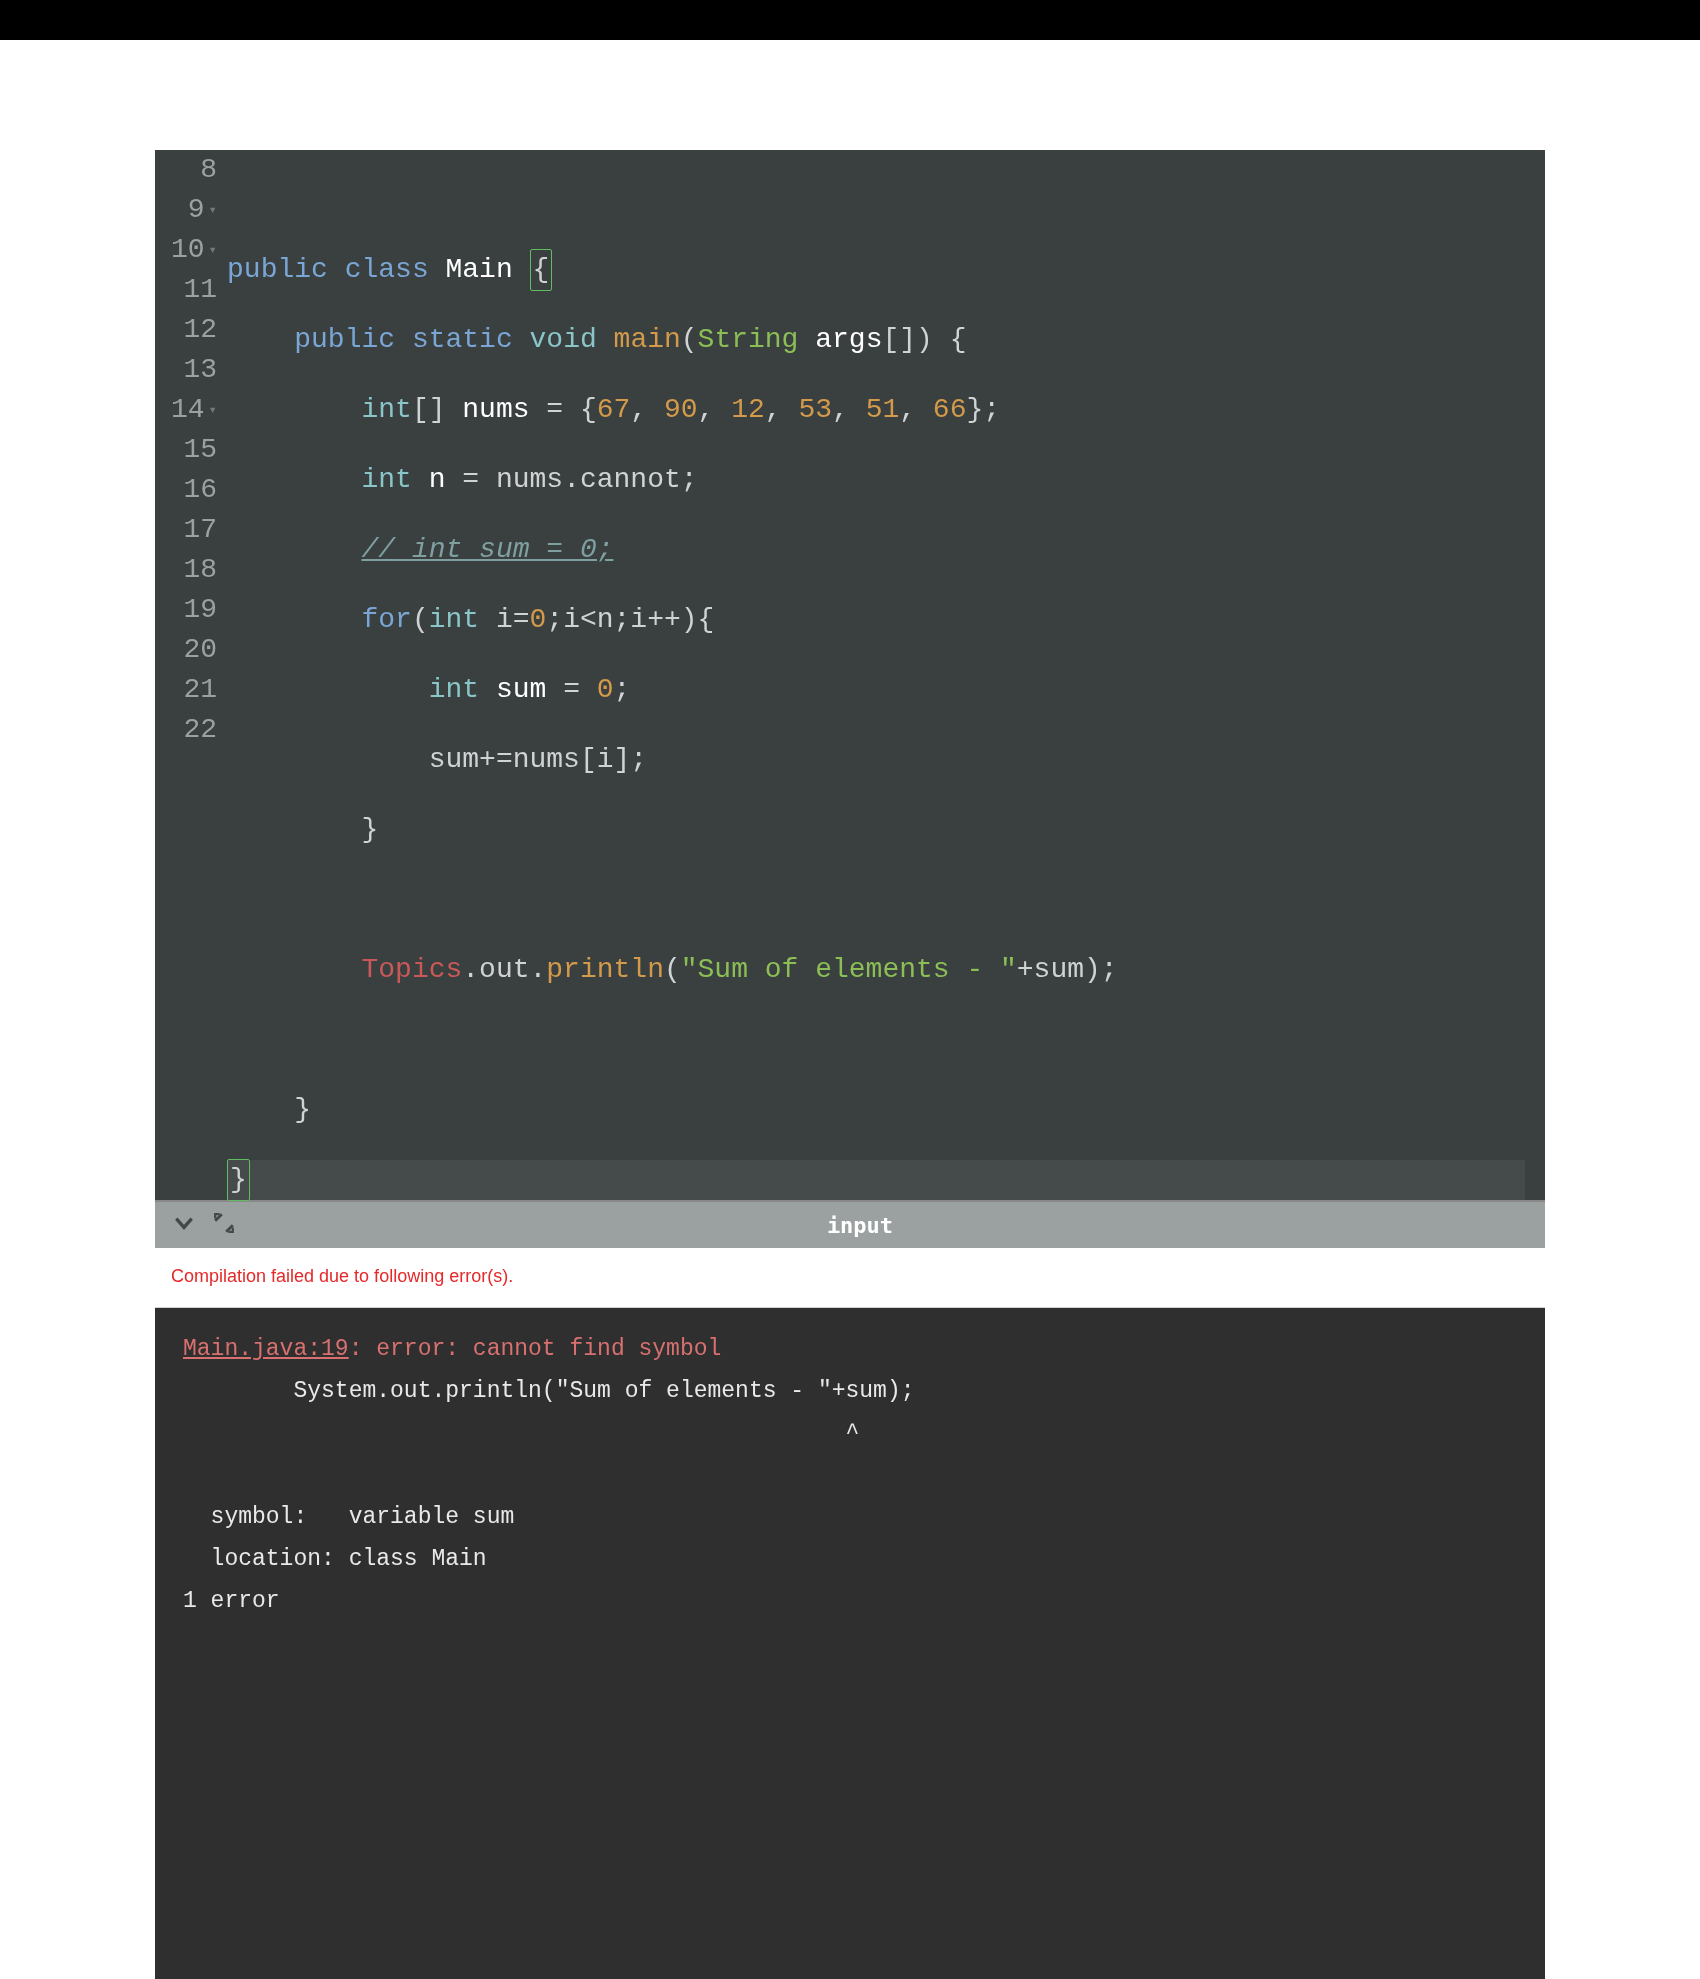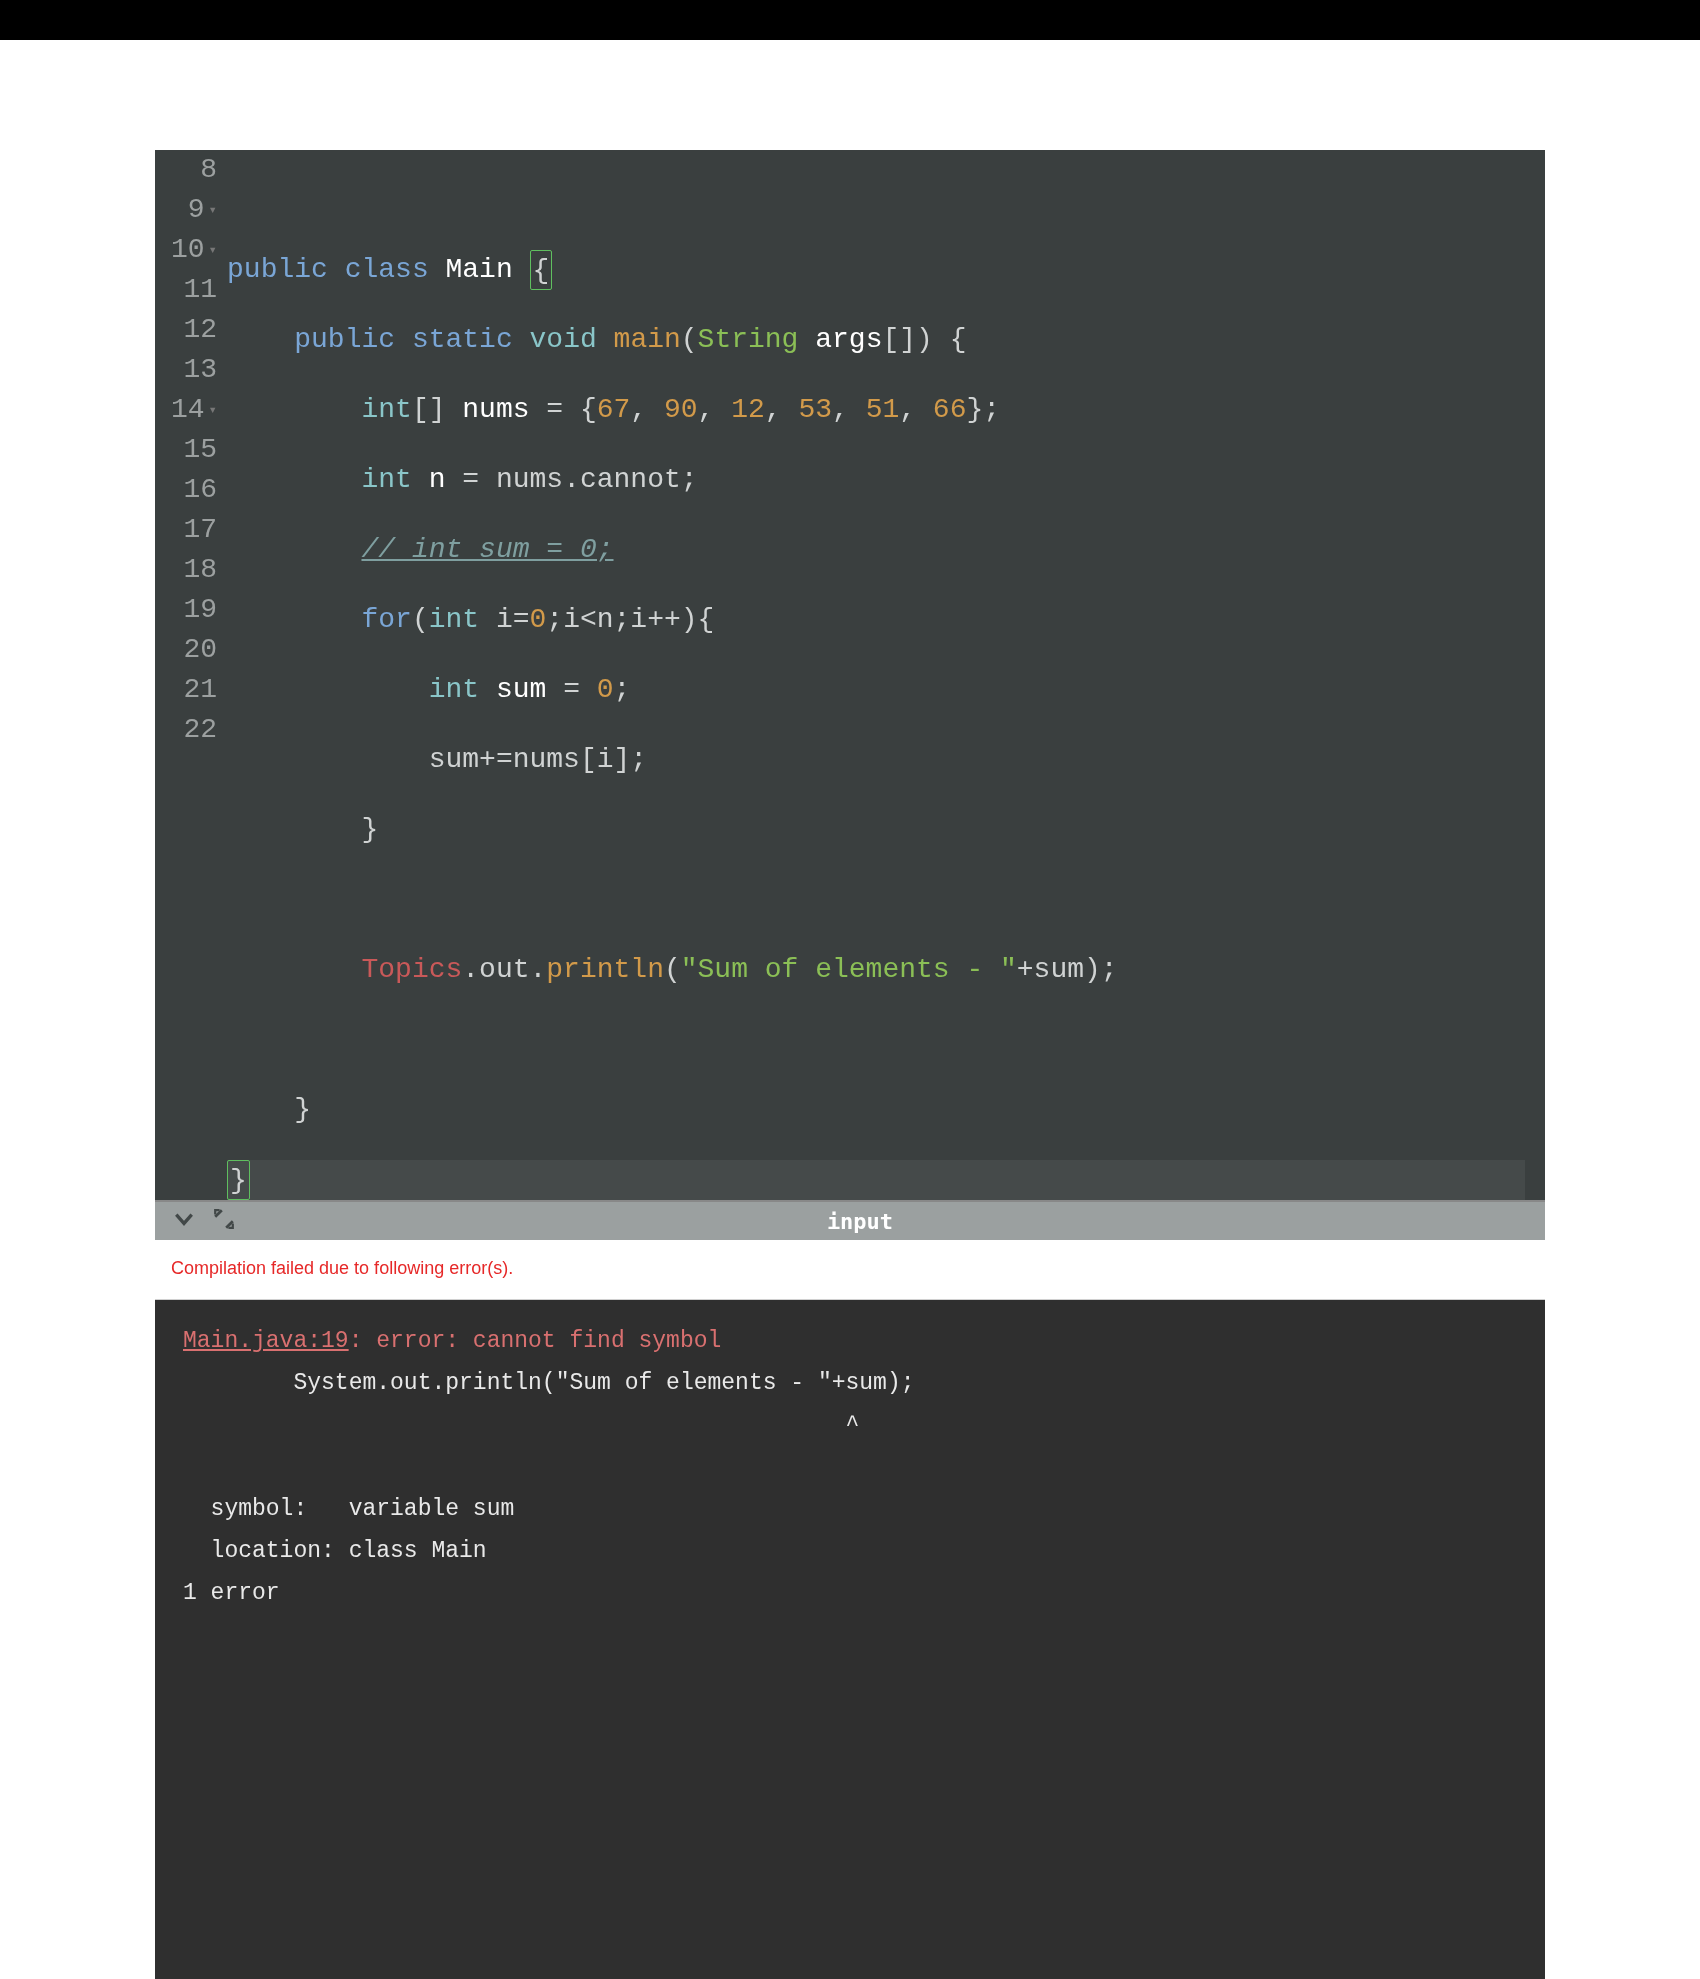--- a/index.html
+++ b/index.html
@@ -7,35 +7,35 @@
   
   .black-bar { width: 100%; height: 40px; background: #000; }
   
   .container { width: 1390px; margin: 110px auto 0; }
   
   .editor { background: #3a3f3f; display: flex; font-family: 'Consolas','Courier New',monospace; font-size: 28px; line-height: 40px; }
   .gutter { background: #3a3f3f; color: #9ca0a0; text-align: right; padding: 0 10px 0 16px; user-select: none; }
   .gutter .ln { height: 40px; display: flex; align-items: center; justify-content: flex-end; }
   .gutter .fold { color: #777; font-size: 14px; margin-left: 4px; }
   .code { flex: 1; background: #3a3f3f; color: #d0d3d3; padding-right: 20px; position: relative; }
-  .code .line { height: 40px; display: flex; white-space: pre; margin-top: 30px; }
+  .code .line { height: 40px; display: flex; align-items: center; white-space: pre; margin-top: 30px; }
   .kw-blue { color: #7aa6d6; }
   .kw-teal { color: #8ac6c9; }
   .kw-green { color: #8bbf56; }
   .kw-orange { color: #d29a4a; }
   .kw-red { color: #c95959; }
   .fn-name { color: #fff; }
   .str { color: #8bbf56; }
   .num { color: #d29a4a; }
   .comment { color: #7f9fa0; font-style: italic; text-decoration: underline; }
   .punct { color: #d0d3d3; }
   .bracket-hl { border: 1px solid #5fbf5f; border-radius: 2px; padding: 0 2px; }
   .line-hl { background: #454a4a; }
   
-  .input-bar { background: #9ba0a0; height: 40px; display: flex; align-items: center; border-top: 2px solid #888; }
+  .input-bar { background: #9ba0a0; height: 48px; display: flex; align-items: center; border-top: 2px solid #888; }
   .input-bar .icons { display: flex; gap: 18px; padding-left: 18px; color: #424848; }
   .input-bar .label { flex: 1; text-align: center; color: #fff; font-weight: bold; font-size: 22px; font-family: 'Consolas',monospace; margin-left: -60px; }
   
   .error-msg { background: #fff; color: #e62828; font-size: 18px; padding: 18px 16px 20px; border-bottom: 1px solid #d0d0d0; }
   
   .console { background: #2f2f2f; color: #e9e9e9; font-family: 'Consolas','Courier New',monospace; font-size: 23px; line-height: 42px; padding: 20px 28px; min-height: 720px; white-space: pre; }
   .console .err-head { color: #d97070; text-decoration: underline; }
   .console .err-txt { color: #d97070; }
   
   .logo { text-align: center; margin-top: 90px; }

